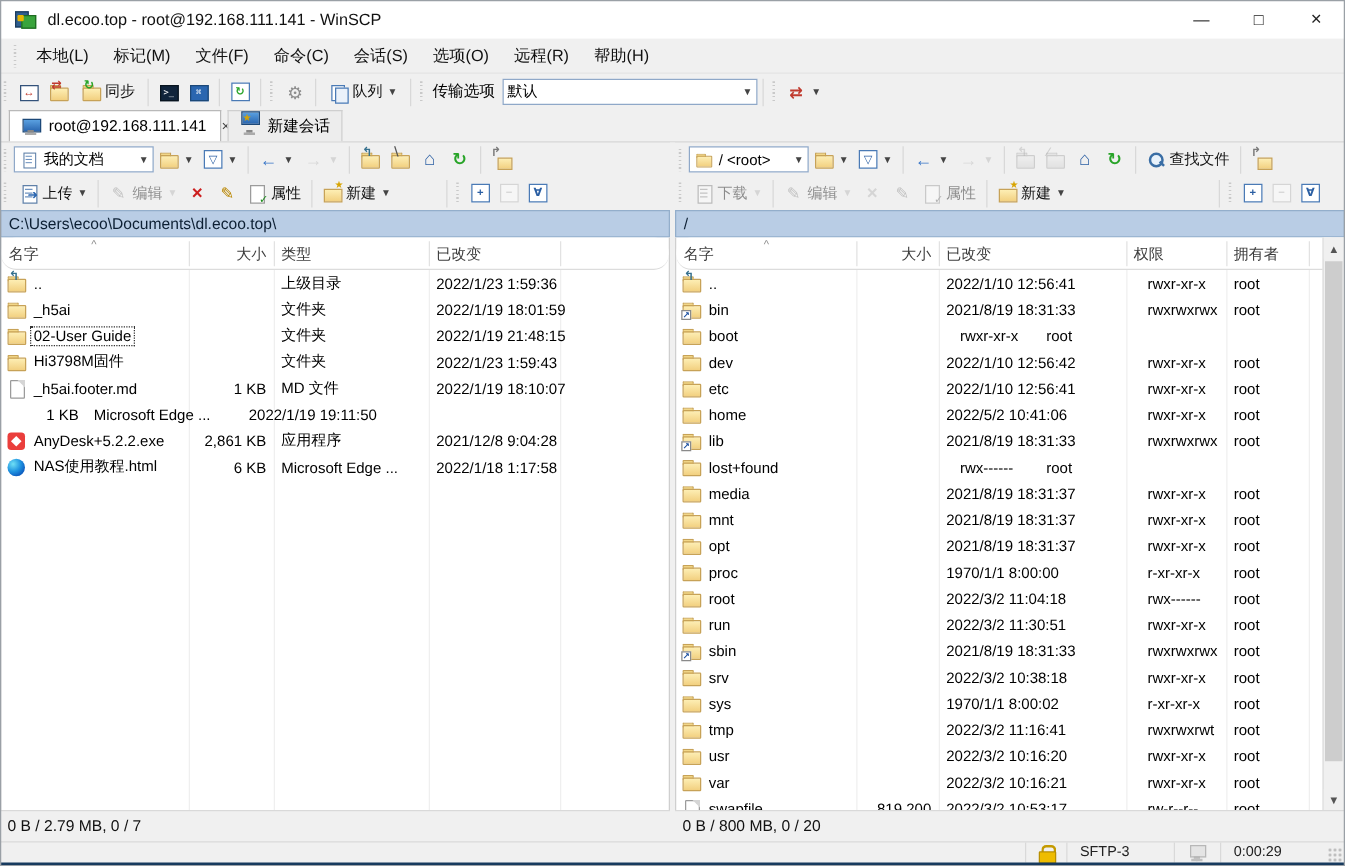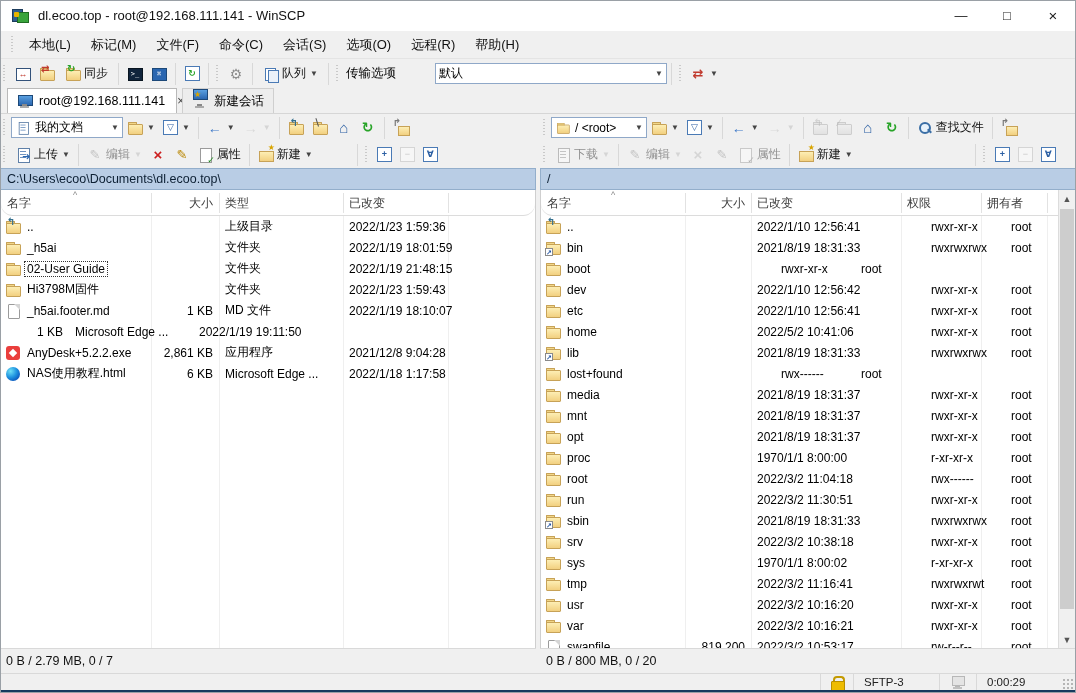--- a/index.html
+++ b/index.html
@@ -112,21 +112,21 @@
 
   
   .l-name { width:150px; padding-left:4px; gap:3px; }
   .l-size { width:68px; }
   .l-type { width:124px; padding-left:6px; }
   .l-chg  { width:110px; padding-left:6px; }
   
   .r-name { width:144px; padding-left:4px; gap:3px; }
   .r-size { width:66px; }
   .r-chg  { width:150px; padding-left:6px; }
-  .r-perm { width:80px; padding-left:6px;margin-left:24px; }
+  .r-perm { width:80px; padding-left:17px; }
   .r-own  { width:66px; padding-left:6px; }
 
   .pstatus { position:absolute; left:0; bottom:0; width:100%; height:25px; background:#f0f0f0; border-top:1px solid #d9d9d9; display:flex; align-items:center; padding-left:6px; color:#111; font-size:12.5px; }
 
   
   .vscroll { position:absolute; right:1px; top:76px; width:17px; height:458px; background:#f0f0f0; border-left:1px solid #dcdcdc; }
   .vs-btn { position:absolute; left:0; width:16px; height:17px; color:#555; font-size:9px; display:flex; align-items:center; justify-content:center; background:#f0f0f0; }
   .vs-up { top:0; } .vs-down { bottom:0; }
   .vs-thumb { position:absolute; left:1px; top:19px; width:14px; height:400px; background:#cdcdcd; }
 
@@ -212,21 +212,21 @@
     </span>
   <span class="tsep"></span>
   <span class="tbtn labeled">
     <span class="ic ic-queue"></span>
     <span>队列</span>
     <span class="dd">▼</span>
   </span>
   <span class="tsep"></span>
   <span class="grip"></span>
   <span style="margin:0 6px 0 2px; font-size:12.5px;">传输选项</span>
-  <span class="combo" style="width:232px;margin-left:33px;">
+  <span class="combo" style="width:204px;">
     <span>默认</span>
     <span class="dd">▼</span>
   </span>
   <span class="tsep"></span>
   <span class="grip"></span>
   <span class="tbtn">
     <span class="ic ic-swap">⇄</span>
     <span class="dd">▼</span>
   </span>
 </div>

